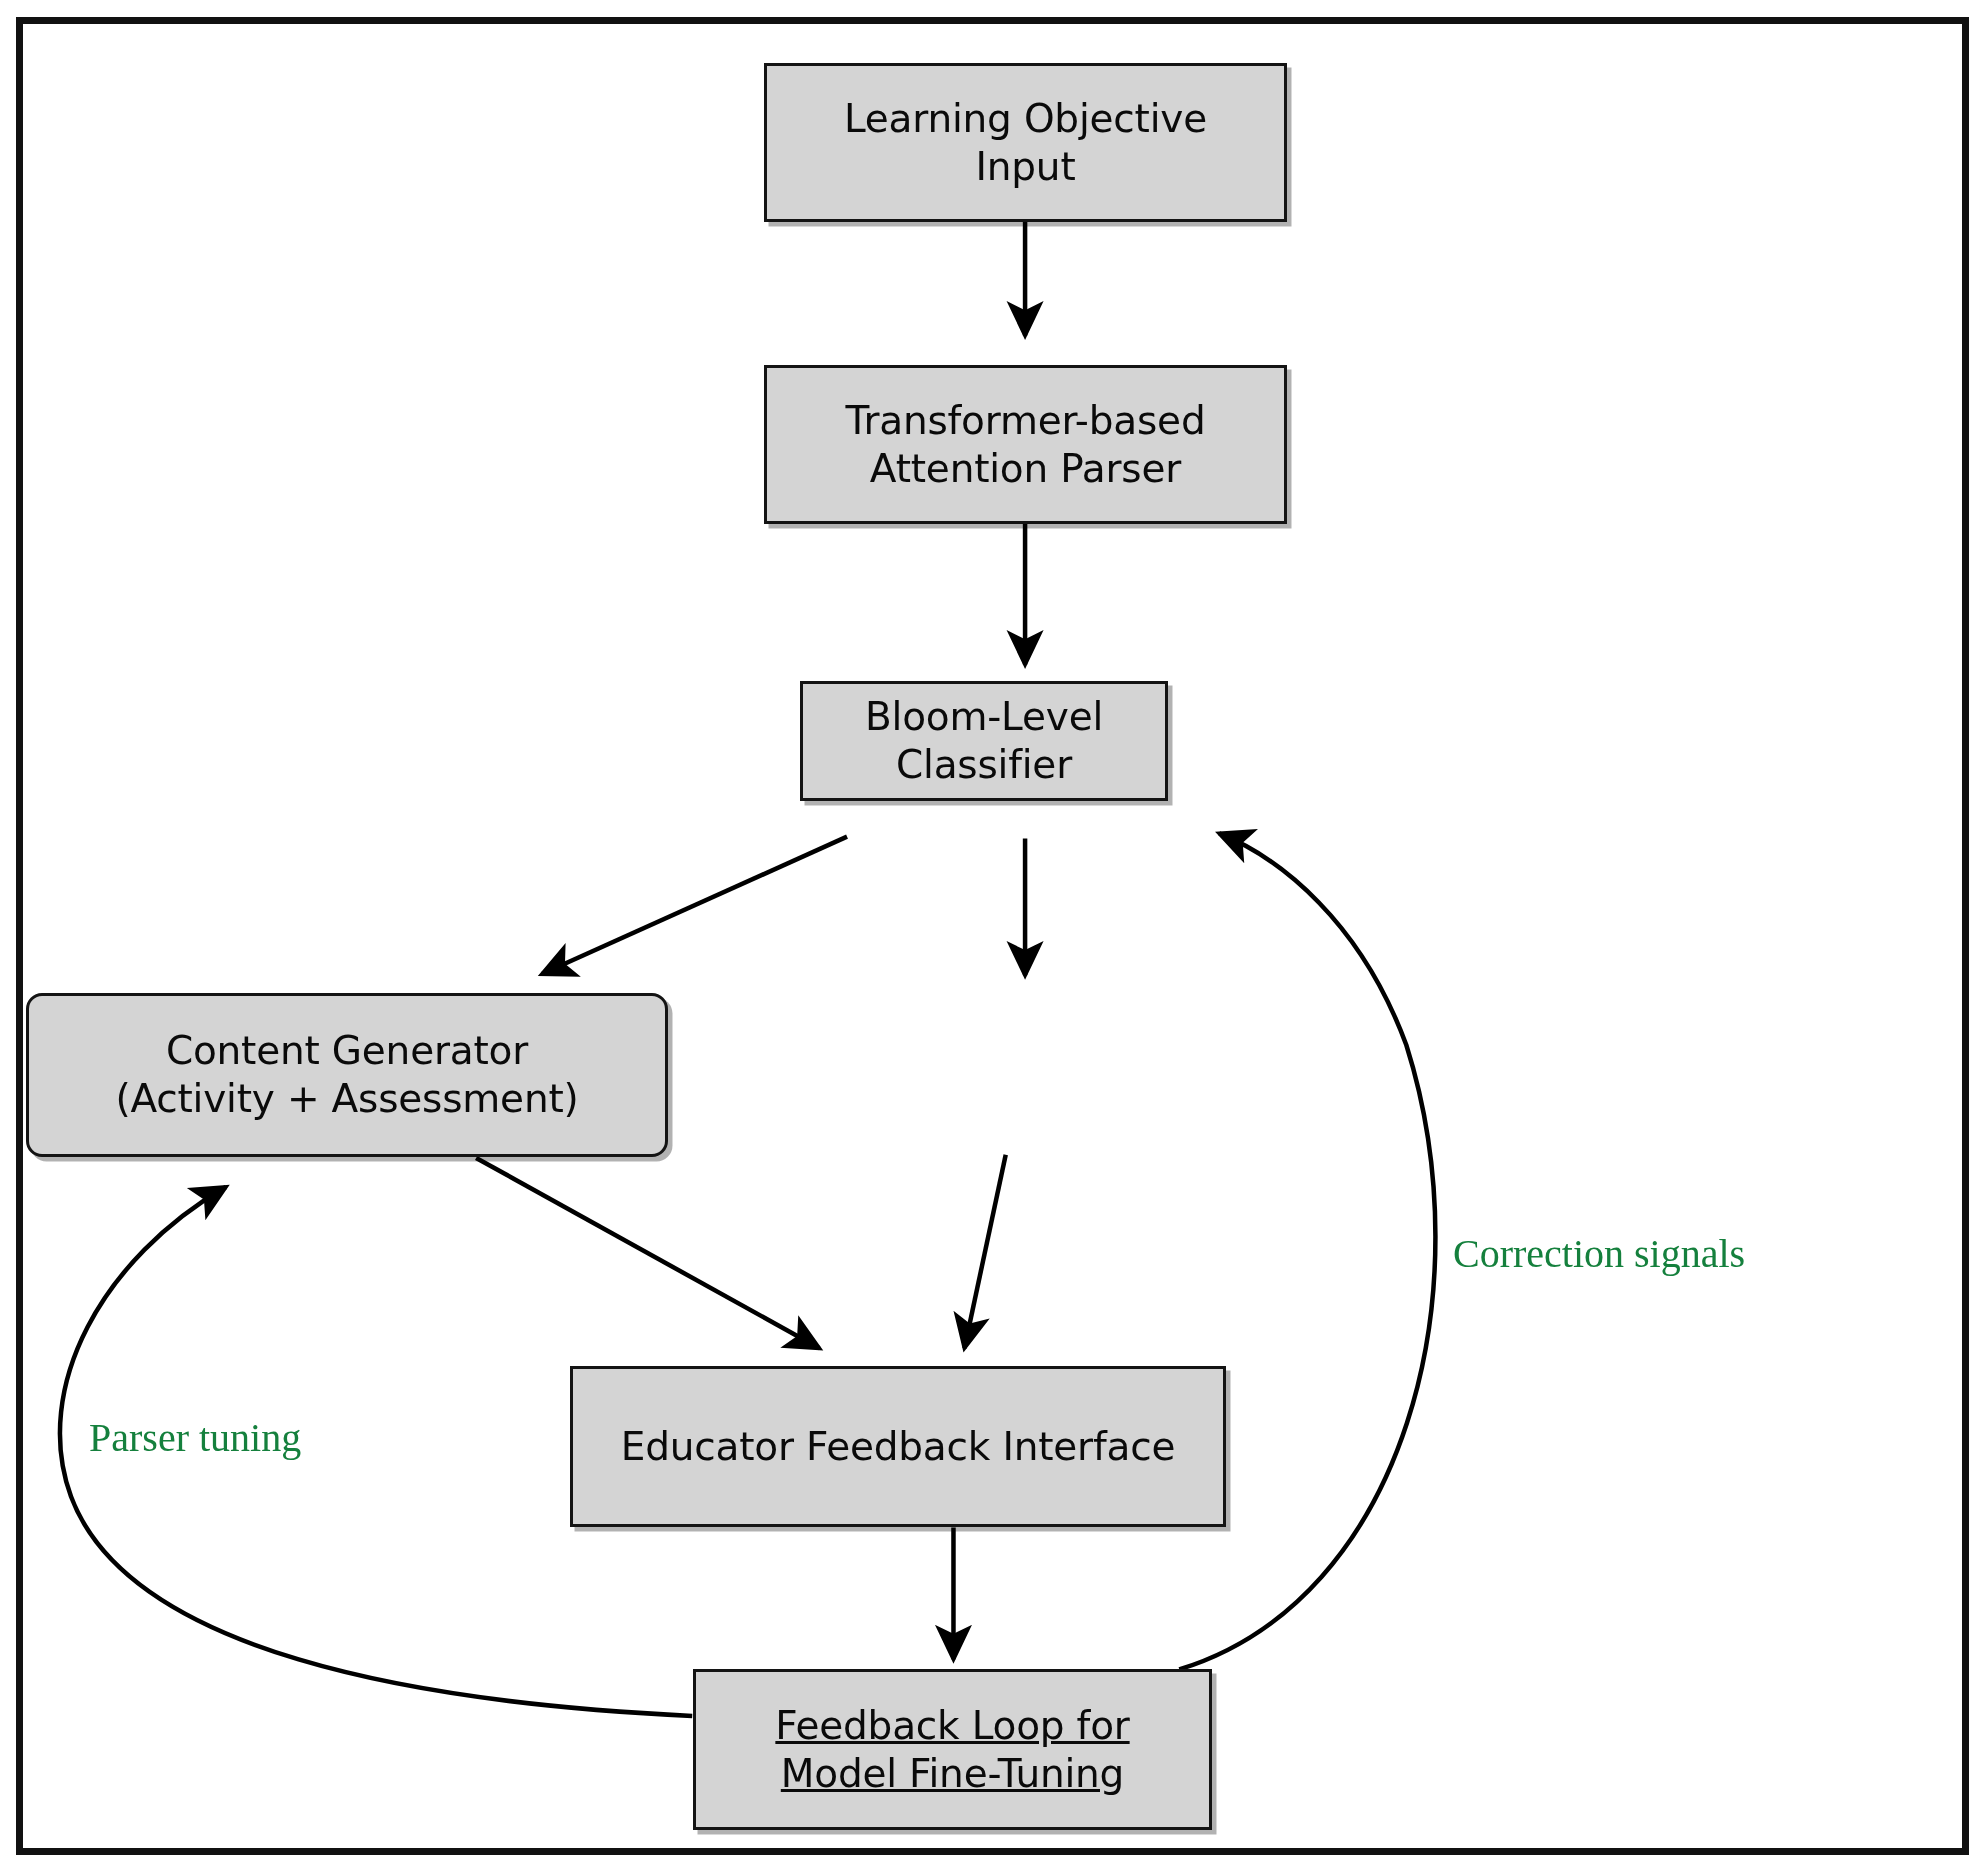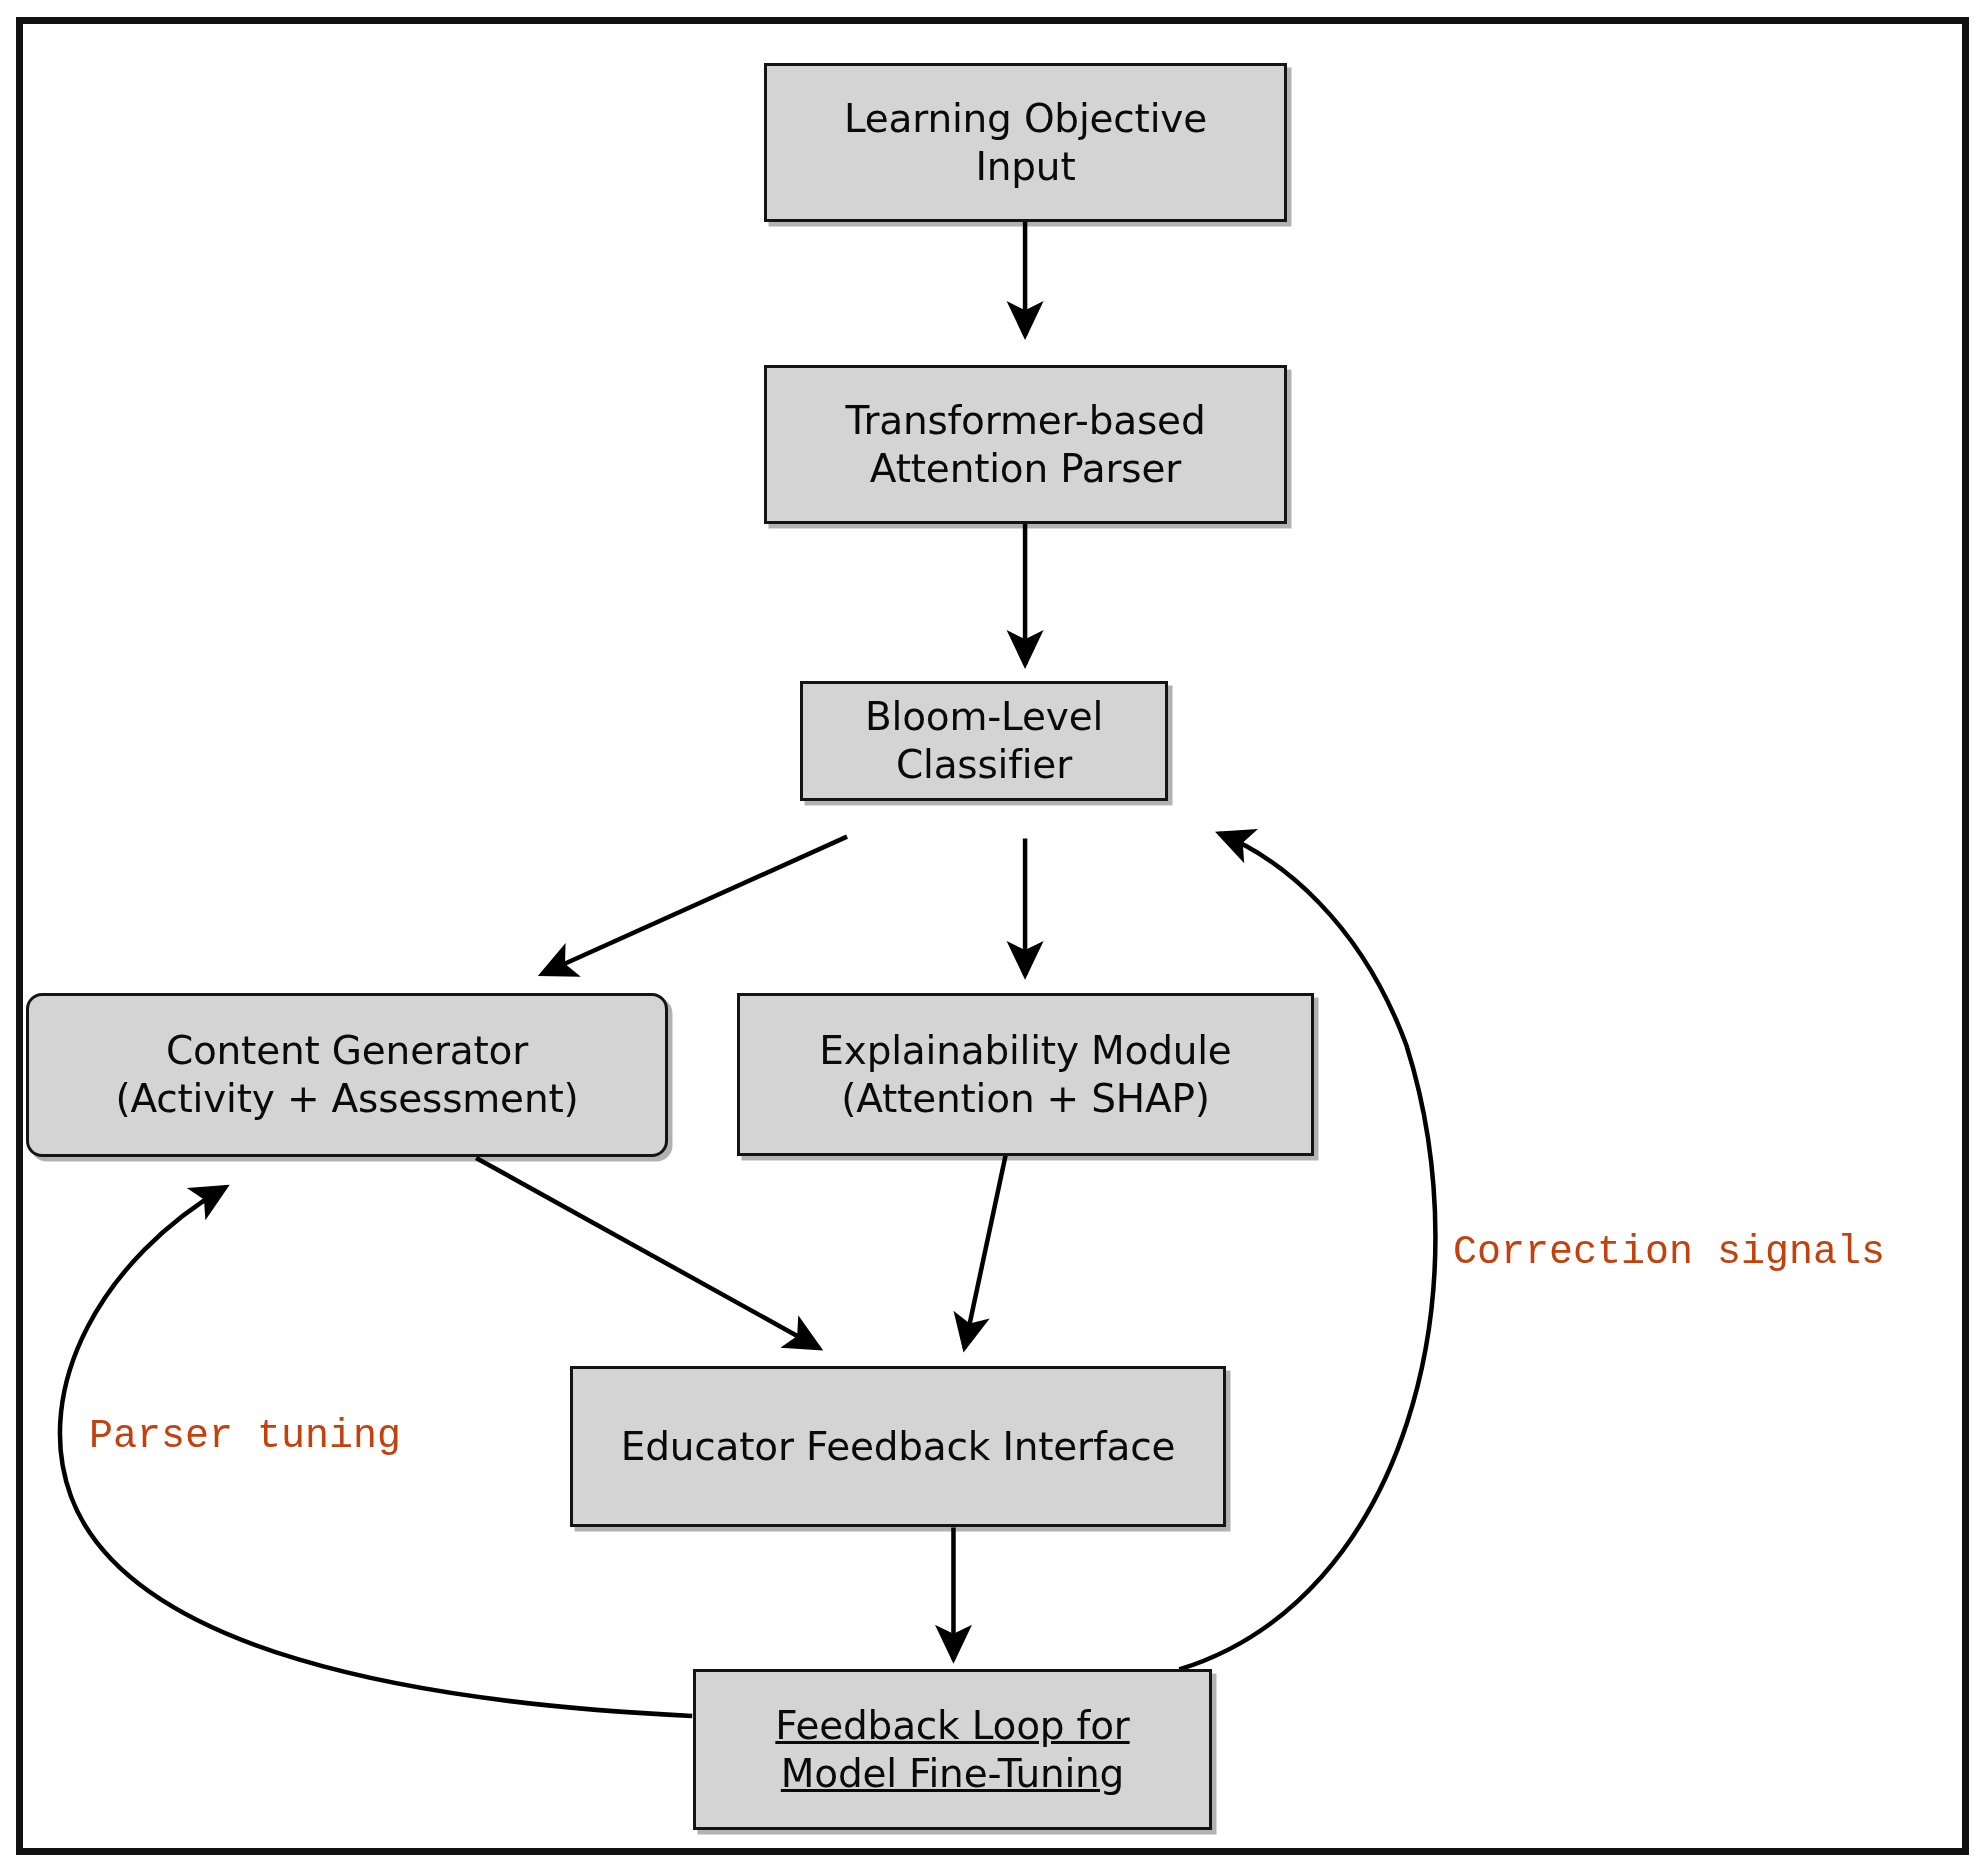--- a/index.html
+++ b/index.html
@@ -50,23 +50,23 @@
     color: #0a0a0a;
     font-family: "DejaVu Sans", sans-serif;
     font-size: 39px;
     line-height: 1.22;
     letter-spacing: -0.2px;
     white-space: pre-line;
     box-shadow: 4.5px 4.5px 0 0 rgba(0,0,0,0.30);
   }
   .edge-label {
     position: absolute;
-    font-family: Liberation Mono, monospace;
+    font-family: Liberation Serif, serif;
     font-size: 40px;
-    color: #c2410c;
+    color: #15803d;
     white-space: nowrap;
     letter-spacing: 0px;
   }
 </style>
 </head>
 <body>
 
 <div id="diagram-root">
 
   <div id="frame"></div>
@@ -102,22 +102,20 @@
 
   <div class="node" style="left:764px; top:365px; width:523px; height:159px;">Transformer-based
 Attention Parser</div>
 
   <div class="node" style="left:800px; top:681px; width:368px; height:120px;">Bloom-Level
 Classifier</div>
 
   <div class="node" style="left:26px; top:993px; width:642px; height:164px;border-radius:16px;">Content Generator
 (Activity + Assessment)</div>
 
-  <div class="node" style="left:737px; top:993px; width:577px; height:163px;">Explainability Module
-(Attention + SHAP)</div>
 
   <div class="node" style="left:570px; top:1366px; width:656px; height:161px;">Educator Feedback Interface</div>
 
   <div class="node" style="left:693px; top:1669px; width:519px; height:161px;text-decoration:underline;">Feedback Loop for
 Model Fine-Tuning</div>
 
   <div class="edge-label" style="left:1453px; top:1230px;">Correction signals</div>
 
   <div class="edge-label" style="left:89px; top:1414px;">Parser tuning</div>
 

